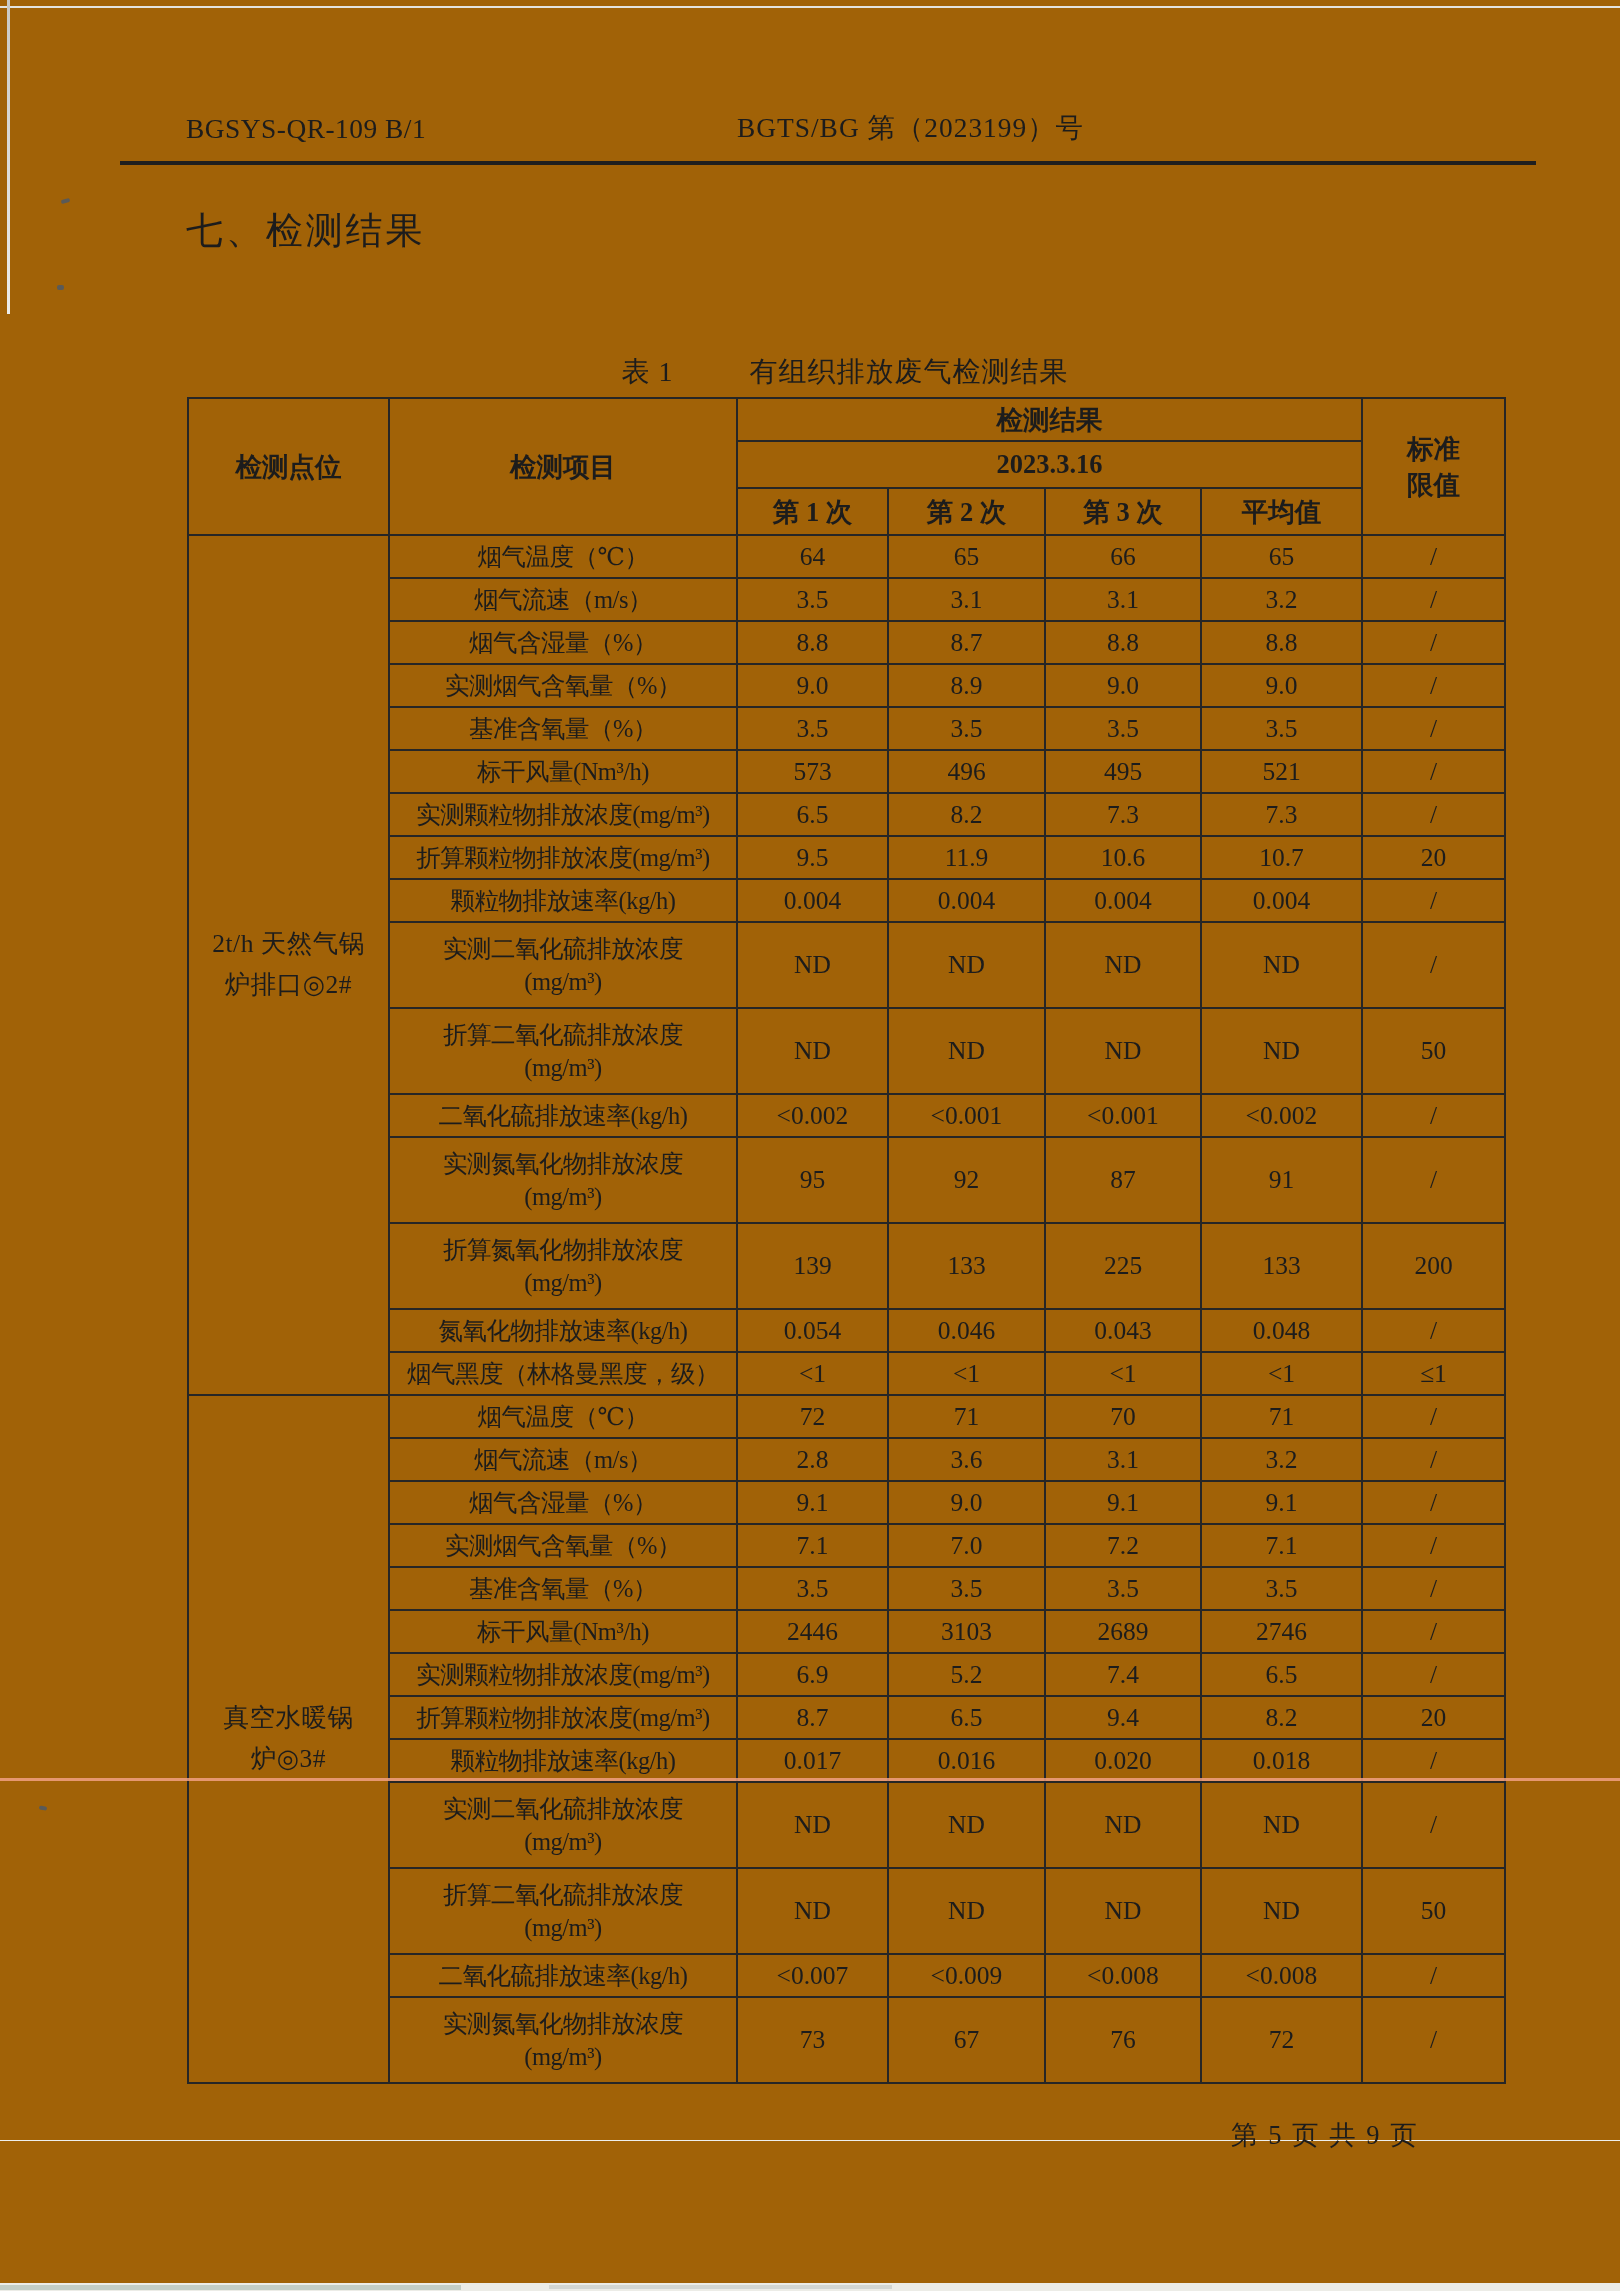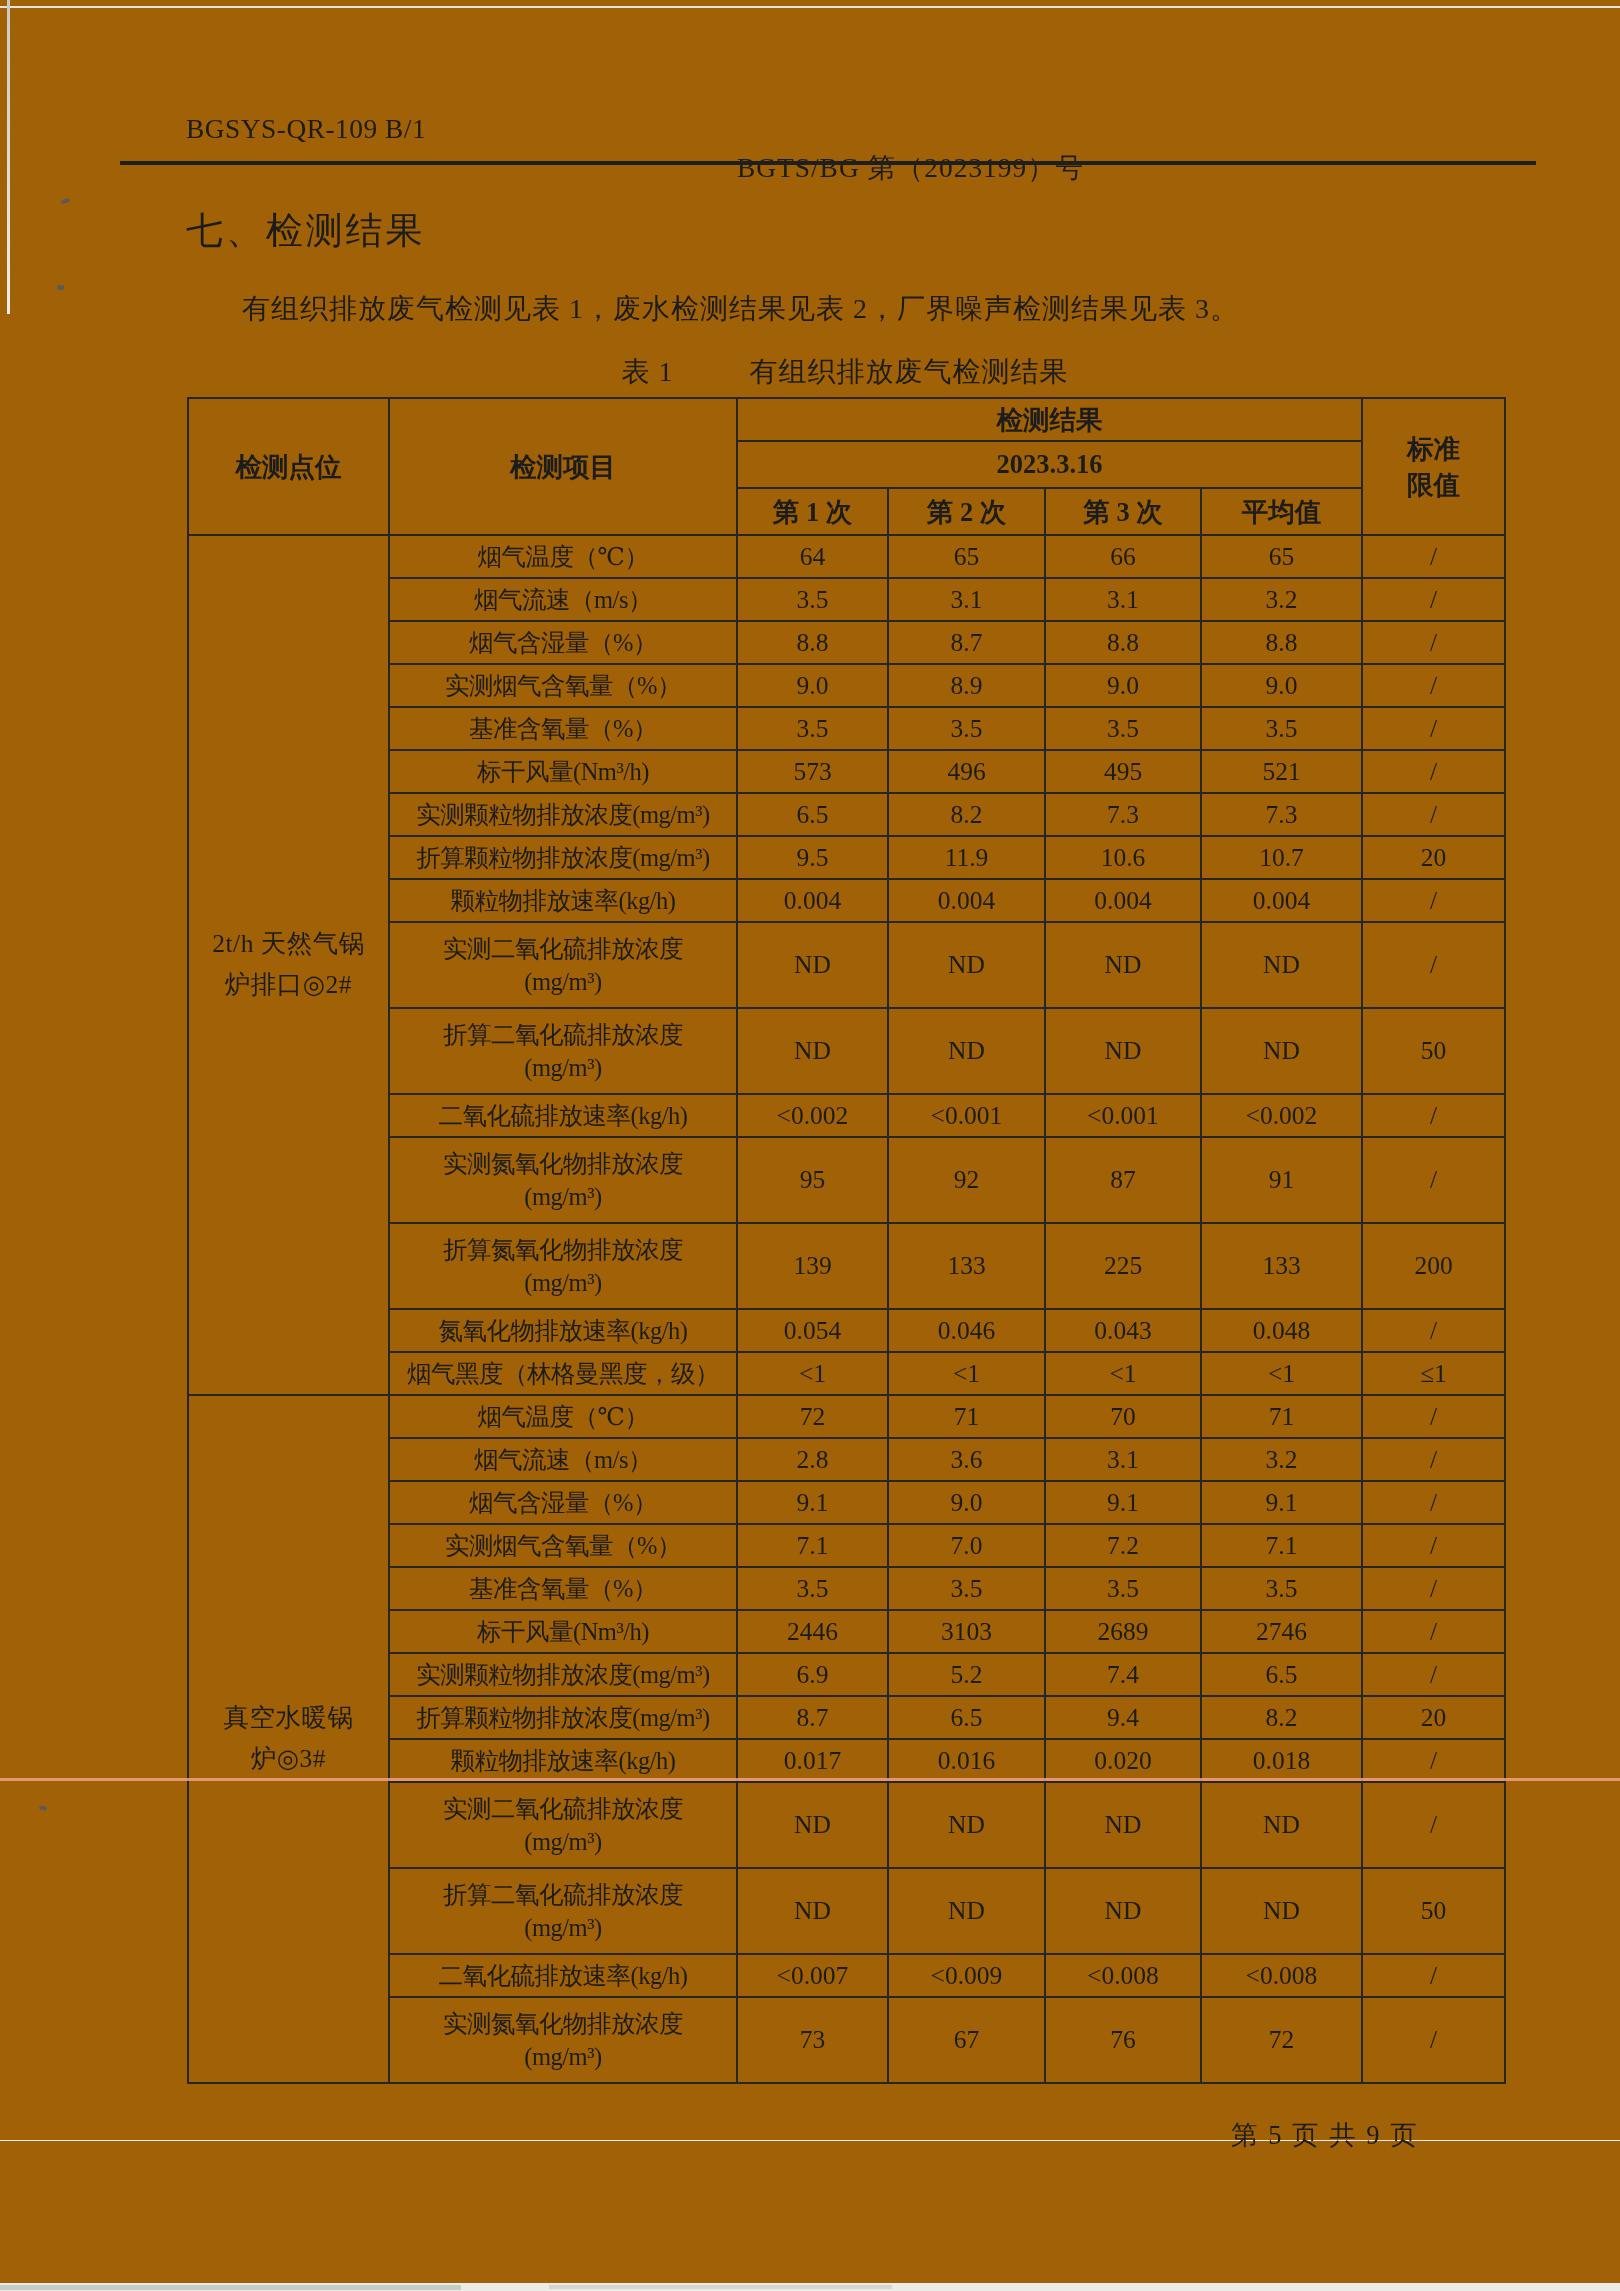--- a/index.html
+++ b/index.html
@@ -17,21 +17,21 @@
     background:linear-gradient(#c9c9c5,#ededea); }
   .scan-bottom-band { position:absolute; left:0; bottom:0; width:1620px; height:8.8px; background:#ececе7; background:#ececе7; background:#ececE7; }
   .scan-bottom-seg1 { position:absolute; left:0; bottom:2px; width:461px; height:4.9px; background:#b9c6bd; opacity:.8; }
   .scan-bottom-seg2 { position:absolute; left:549px; bottom:2.9px; width:343px; height:3.9px; background:#c9cdc9; opacity:.7; }
   .speck { position:absolute; background:#5a5a58; border-radius:2px; }
   .speck.s1 { left:61px; top:199px; width:8.8px; height:3.9px; transform:rotate(-15deg); }
   .speck.s2 { left:57px; top:285px; width:6.9px; height:4.9px; }
   .speck.s3 { left:39px; top:1806px; width:7.8px; height:3.9px; transform:rotate(10deg); }
 
   .doc-header-left  { position:absolute; left:186px; top:114px; font-size:27.4px; letter-spacing:0.5px; }
-  .doc-header-right { position:absolute; left:737px; top:110px; font-size:27.4px; letter-spacing:1px;margin-top:40px; }
+  .doc-header-right { position:absolute; left:737px; top:110px; font-size:27.4px; letter-spacing:1px; }
   .doc-header-rule  { position:absolute; left:120px; top:161px; width:1416px; height:3.9px; background:#1f1f1f; }
 
   .section-title { position:absolute; left:186px; top:206px; font-size:37px; font-weight:normal; letter-spacing:2.9px; }
   .intro { position:absolute; left:186px; top:290px; width:1274px; font-size:28px; text-indent:2em; letter-spacing:1px; }
   .table-caption { position:absolute; left:187px; top:353px; width:1316px; display:flex; justify-content:center; gap:76px; font-size:28px; letter-spacing:1px; }
 
   table.results {
     position:absolute; left:187px; top:397px;
     width:1316px; border-collapse:collapse; table-layout:fixed;
     background:transparent;
@@ -73,21 +73,20 @@
   <div class="scan-left-edge"></div>
   <div class="speck s1"></div>
   <div class="speck s2"></div>
   <div class="speck s3"></div>
 
   <div class="doc-header-left">BGSYS-QR-109 B/1</div>
   <div class="doc-header-right">BGTS/BG 第（2023199）号</div>
   <div class="doc-header-rule"></div>
 
   <div class="section-title">七、检测结果</div>
-  <div class="intro">有组织排放废气检测见表 1，废水检测结果见表 2，厂界噪声检测结果见表 3。</div>
 
   <div class="table-caption">
     <span>表 1</span>
     <span>有组织排放废气检测结果</span>
   </div>
 
   <table class="results">
     <colgroup>
       <col class="c-point">
         <col class="c-item">

